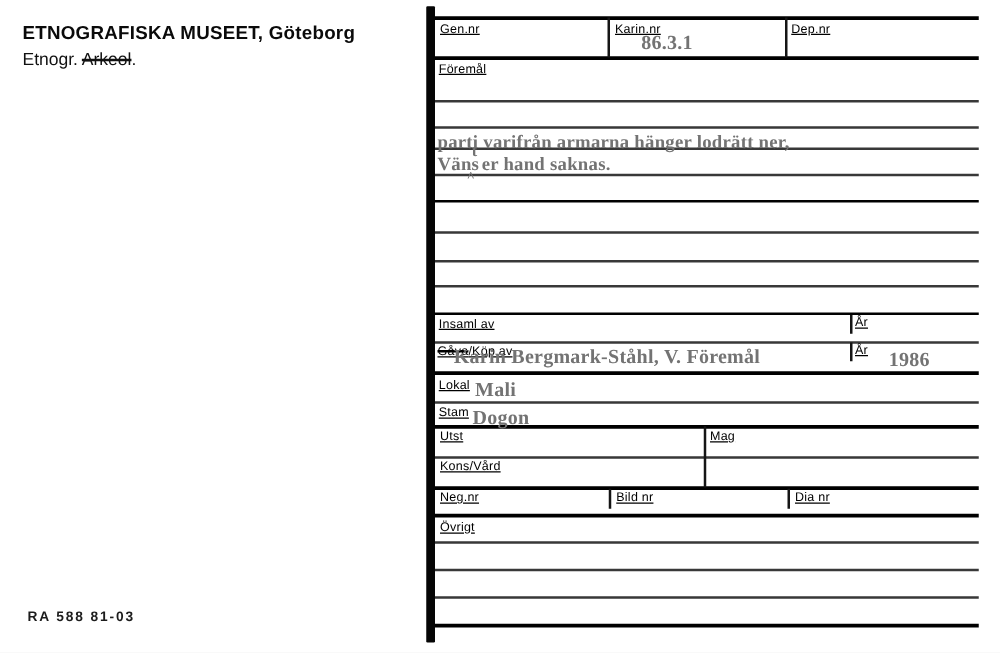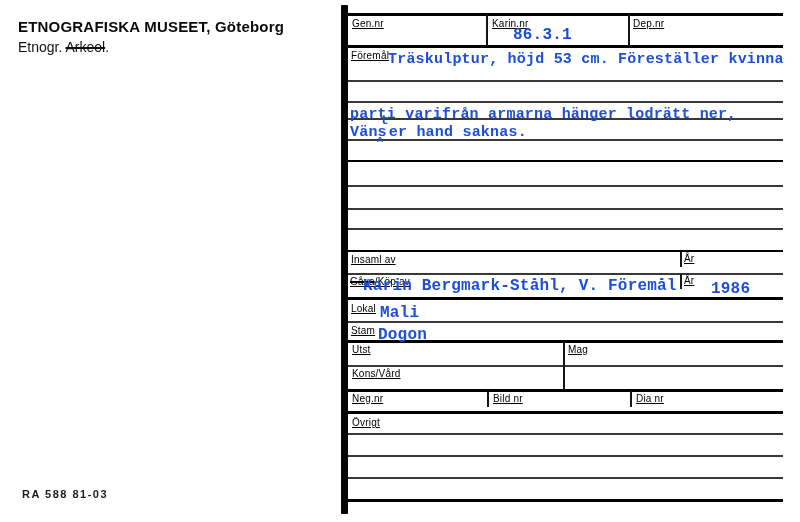--- a/index.html
+++ b/index.html
@@ -16,21 +16,21 @@
 
   
   .hl{position:absolute;left:348px;width:435px;height:2px;background:#383838;}
   .hl.thick{height:3px;background:#000;}
   .vl{position:absolute;width:2px;background:#151515;}
 
   
   .lbl{position:absolute;font:10px "Liberation Sans",sans-serif;color:#000;letter-spacing:.2px;white-space:pre;text-decoration:underline;}
 
   
-  .typed{position:absolute;font-family:Liberation Mono, monospace;font-weight:700;font-size:15px;color:#1d4ed8;white-space:pre;letter-spacing:.2px;}
+  .typed{position:absolute;font-family:Liberation Serif, serif;font-weight:700;font-size:15px;color:#737373;white-space:pre;letter-spacing:.2px;}
   .typed.big{font-size:16px;}
   .struck{text-decoration:line-through;text-decoration-thickness:2px;text-align:right;}
   .struck2{text-decoration:line-through double;}
 
   .ins-wrap{position:relative;display:inline-block;width:2px;height:1px;vertical-align:baseline;}
   .ins-above{position:absolute;left:-6px;top:-22px;font-size:13px;font-weight:700;}
   .ins-caret{position:absolute;left:-10px;top:1px;font-size:11px;font-weight:700;}
 </style>
 </head>
 <body>
@@ -87,21 +87,20 @@
   <div class="lbl" style="left:352px;top:344px">Utst</div>
   <div class="lbl" style="left:568px;top:344px">Mag</div>
   <div class="lbl" style="left:352px;top:368px">Kons/Vård</div>
   <div class="lbl" style="left:352px;top:393px">Neg.nr</div>
   <div class="lbl" style="left:493px;top:393px">Bild nr</div>
   <div class="lbl" style="left:636px;top:393px">Dia nr</div>
   <div class="lbl" style="left:352px;top:417px">Övrigt</div>
 
   <div class="typed big" style="left:513px;top:26px">86.3.1</div>
 
-  <div class="typed" style="left:388px;top:51px">Träskulptur, höjd 53 cm. Föreställer kvinna</div>
   <div class="typed" style="left:350px;top:106px">parti varifrån armarna hänger lodrätt ner,</div>
   <div class="typed" style="left:350px;top:124px"><span>Väns</span><span class="ins-wrap"><span class="ins-above">t</span><span class="ins-caret">^</span></span><span>er hand saknas.</span></div>
 
   <div class="typed big" style="left:363px;top:277px">Karin Bergmark-Ståhl, V. Föremål</div>
   <div class="typed big" style="left:711px;top:280px">1986</div>
   <div class="typed big" style="left:380px;top:304px">Mali</div>
   <div class="typed big" style="left:378px;top:326px">Dogon</div>
 
 </div>
 

